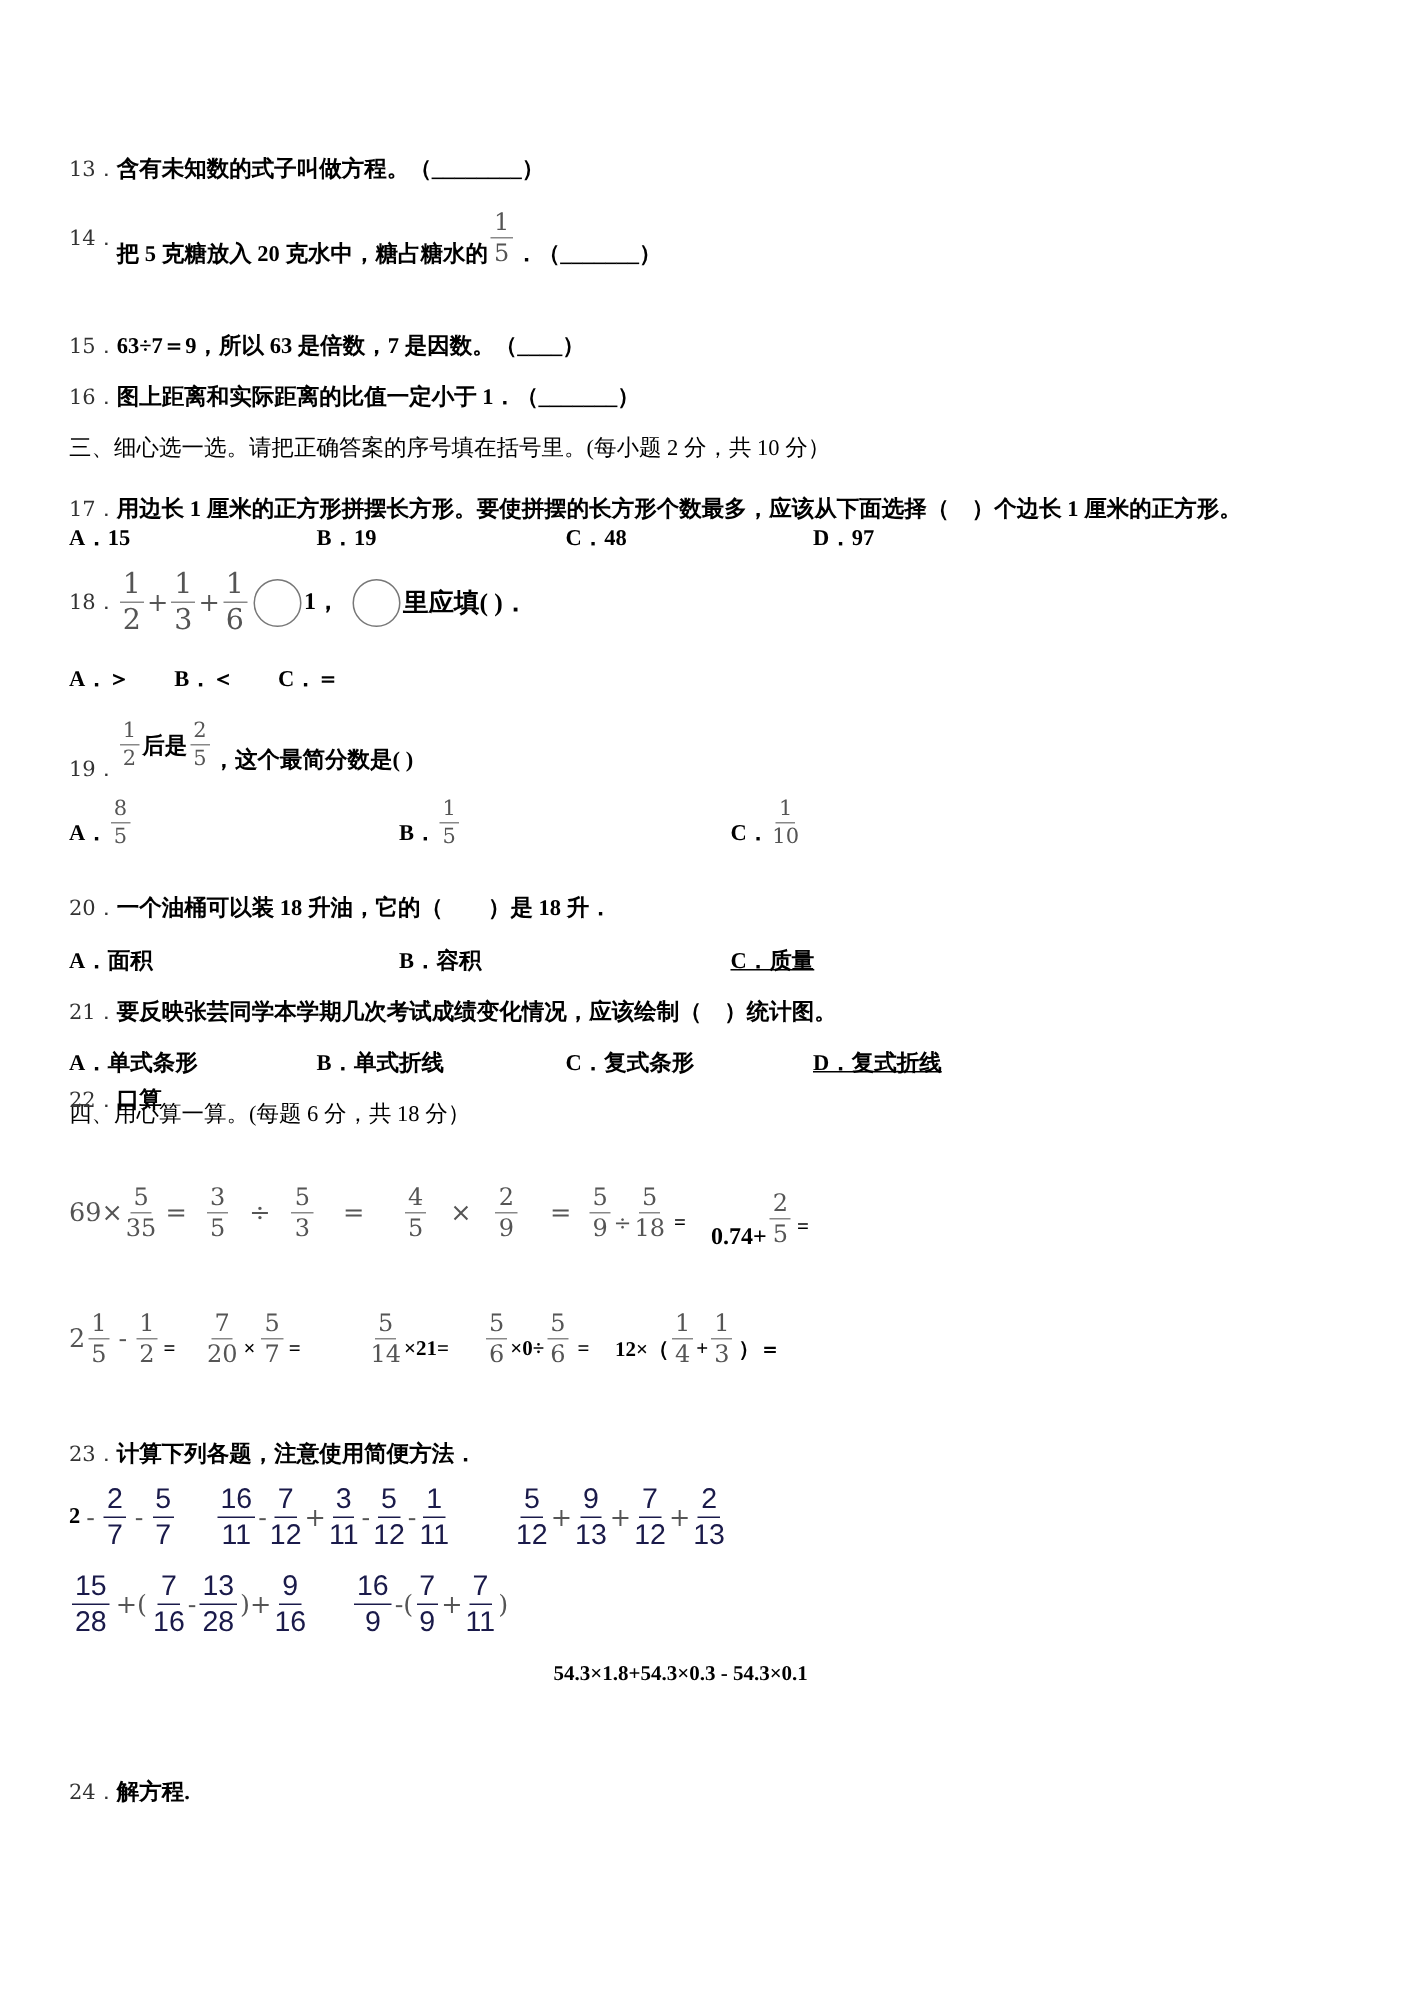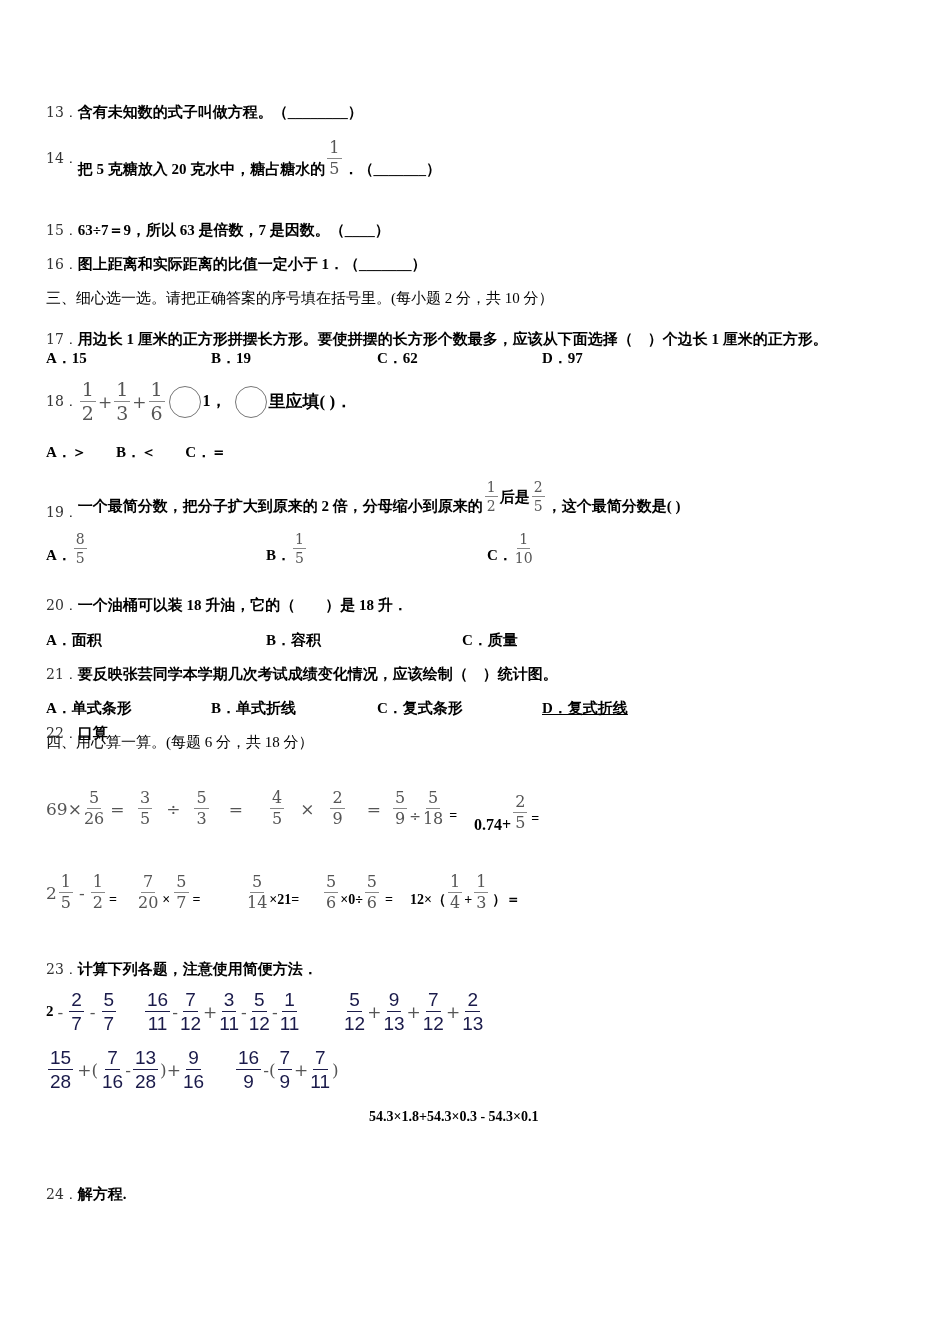--- a/index.html
+++ b/index.html
@@ -46,21 +46,21 @@
   <span class="num">16．</span><span>图上距离和实际距离的比值一定小于 1．（_______）</span>
 </div>
 
 <div class="abs hdr" style="left:46px; top:289px; font-weight:normal;">三、细心选一选。请把正确答案的序号填在括号里。(每小题 2 分，共 10 分）</div>
 
 <div class="abs q" style="left:46px; top:314px;margin-top:16px;">
   <span class="num">17．</span><span>用边长 1 厘米的正方形拼摆长方形。要使拼摆的长方形个数最多，应该从下面选择（　）个边长 1 厘米的正方形。</span>
 </div>
 <div class="abs opt" style="left:46px; top:349px;">A．15</div>
 <div class="abs opt" style="left:211px; top:349px;">B．19</div>
-<div class="abs opt" style="left:377px; top:349px;">C．62</div>
+<div class="abs opt" style="left:377px; top:349px;">C．48</div>
 <div class="abs opt" style="left:542px; top:349px;">D．97</div>
 
 <div class="abs q row" style="left:46px; top:380px;justify-content:space-between;">
   <span class="num">18．</span>
   <span class="frac big">
       <span class="n">1</span>
       <span class="d">2</span>
     </span>
   <span class="op" style="margin:0">+</span>
   <span class="frac big">
@@ -78,21 +78,20 @@
   <span style="font-size:17px">里应填( )．</span>
 </div>
 <div class="abs opt" style="left:46px; top:443px; word-spacing:6px;">
   <span>A．＞</span>&nbsp;&nbsp;
   <span>B．＜</span>&nbsp;&nbsp;
   <span>C．＝</span>
 </div>
 
 <div class="abs q row" style="left:46px; top:472px;">
   <span class="num" style="margin-top:32px">19．</span>
-  <span style="margin-top:18px">一个最简分数，把分子扩大到原来的 2 倍，分母缩小到原来的</span>
   <span class="frac small" style="margin-top:-2px">
       <span class="n">1</span>
       <span class="d">2</span>
     </span>
   <span style="">后是</span>
   <span class="frac small" style="margin-top:-2px">
       <span class="n">2</span>
       <span class="d">5</span>
     </span>
   <span style="margin-top:18px">，这个最简分数是( )</span>
@@ -117,42 +116,42 @@
       <span class="n">1</span>
       <span class="d">10</span>
     </span>
 </div>
 
 <div class="abs q" style="left:46px; top:596px;">
   <span class="num">20．</span><span>一个油桶可以装 18 升油，它的（　　）是 18 升．</span>
 </div>
 <div class="abs opt" style="left:46px; top:631px;">A．面积</div>
 <div class="abs opt" style="left:266px; top:631px;">B．容积</div>
-<div class="abs opt" style="left:462px; top:631px;">C．质量</div>
+<div class="abs opt" style="left:487px; top:631px;text-decoration:underline;">C．质量</div>
 
 <div class="abs q" style="left:46px; top:665px;">
   <span class="num">21．</span><span>要反映张芸同学本学期几次考试成绩变化情况，应该绘制（　）统计图。</span>
 </div>
 <div class="abs opt" style="left:46px; top:699px;">A．单式条形</div>
 <div class="abs opt" style="left:211px; top:699px;">B．单式折线</div>
 <div class="abs opt" style="left:377px; top:699px;">C．复式条形</div>
 <div class="abs opt" style="left:542px; top:699px;text-decoration:underline;">D．复式折线</div>
 
 <div class="abs hdr" style="left:46px; top:733px; font-weight:normal;">四、用心算一算。(每题 6 分，共 18 分）</div>
 
 <div class="abs q" style="left:46px; top:724px;">
   <span class="num">22．</span><span>口算</span>
 </div>
 
 <div class="abs row" style="left:46px; top:790px;align-items:center;">
   <span class="op" style="margin:0">69</span>
   <span class="op" style="margin:0">×</span>
   <span class="frac">
       <span class="n">5</span>
-      <span class="d">26</span>
+      <span class="d">35</span>
     </span>
   <span class="op">=</span>
 </div>
 <div class="abs row" style="left:136px; top:790px;">
   <span class="frac">
       <span class="n">3</span>
       <span class="d">5</span>
     </span>
   <span class="op" style="margin:0 12px">÷</span>
   <span class="frac">

